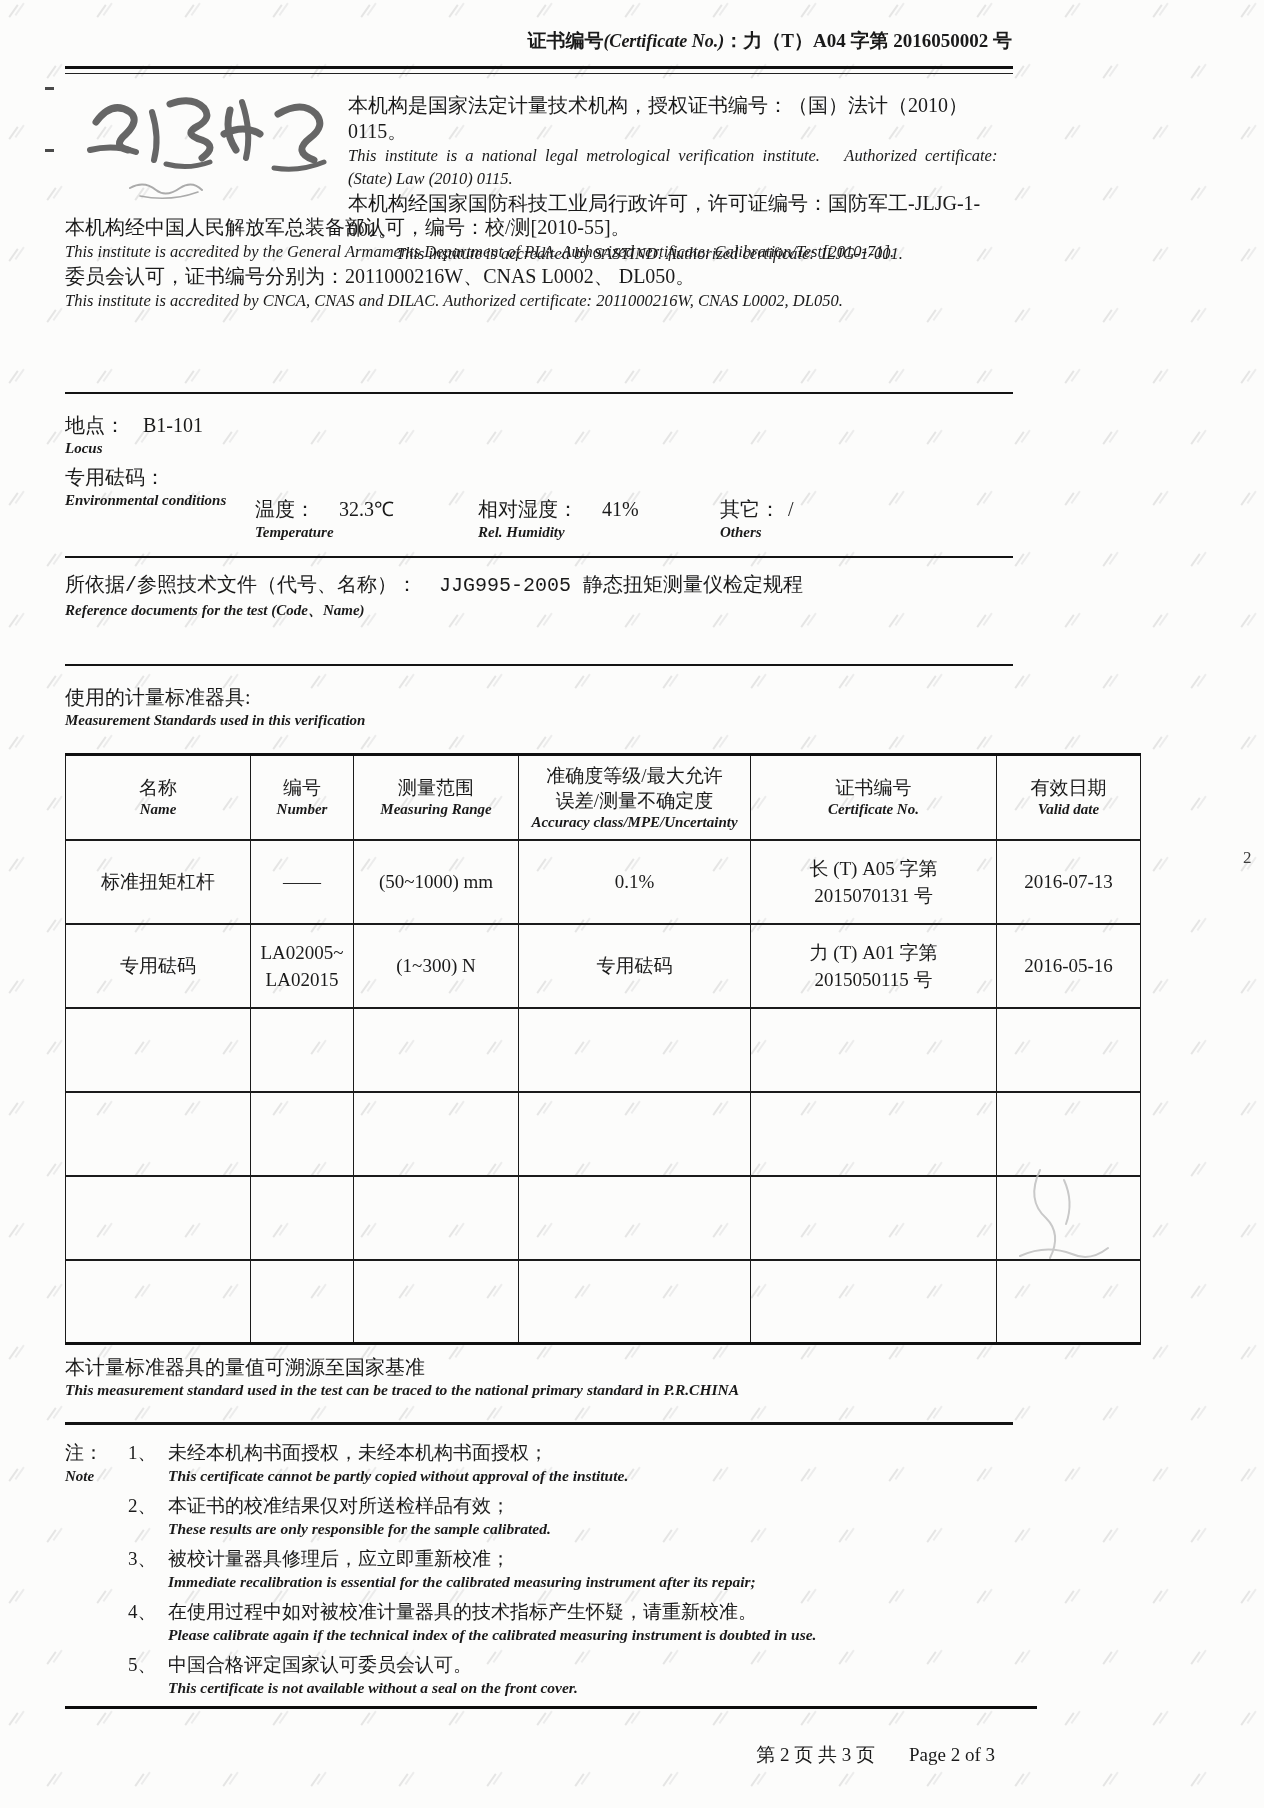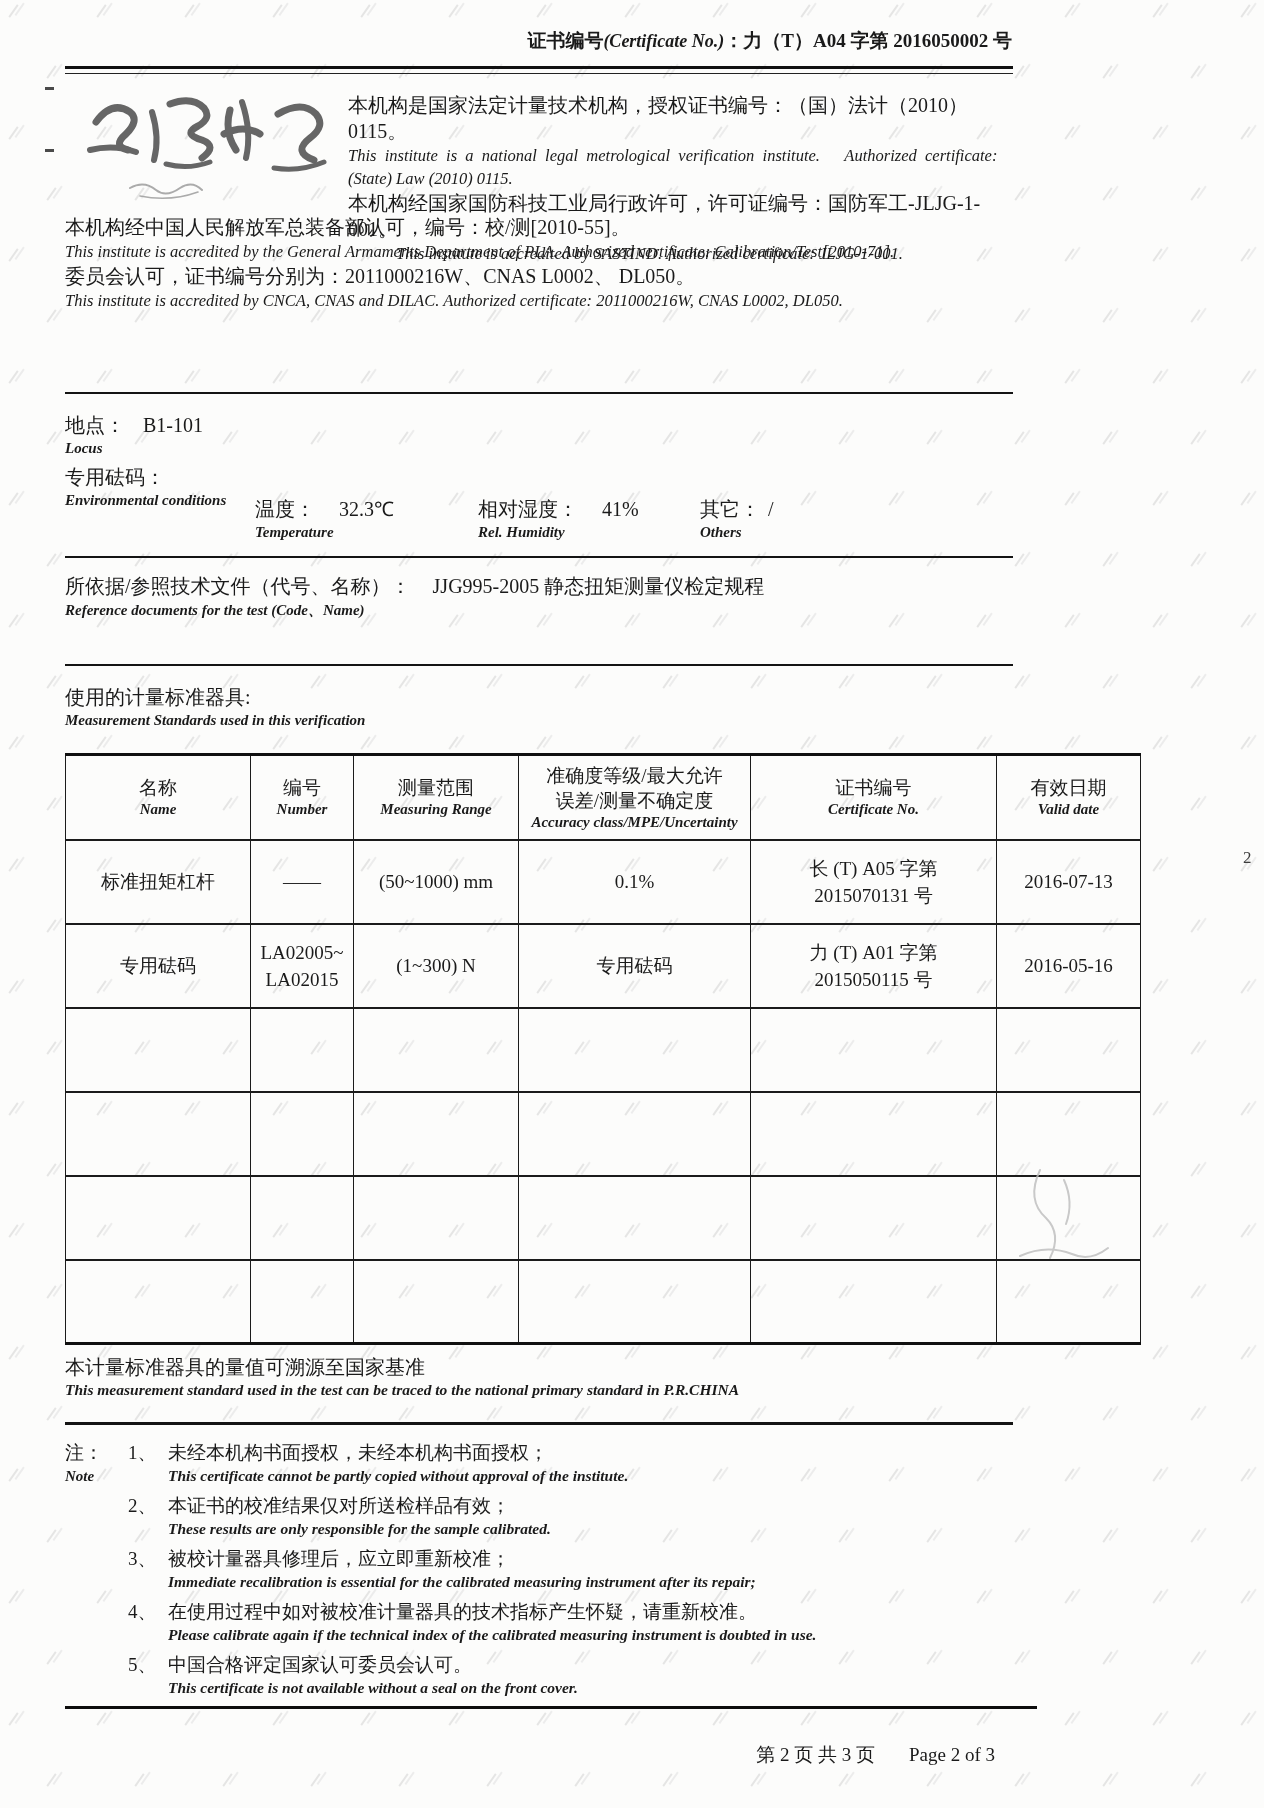--- a/index.html
+++ b/index.html
@@ -561,30 +561,30 @@
 
     <div class="env-values">
       <div class="env-group" style="left:255px;">
         <div class="cn"><span>温度：</span><span class="val">32.3℃</span></div>
         <div class="en-bold">Temperature</div>
       </div>
       <div class="env-group" style="left:478px;">
         <div class="cn"><span>相对湿度：</span><span class="val">41%</span></div>
         <div class="en-bold">Rel. Humidity</div>
       </div>
-      <div class="env-group" style="left:700px;">
+      <div class="env-group" style="left:720px;">
         <div class="cn"><span>其它：</span><span class="val" style="margin-left:8px;">/</span></div>
         <div class="en-bold">Others</div>
       </div>
     </div>
 
     <div class="rule" style="top:556px;"></div>
 
     <div class="ref-block">
-      <div class="cn" style="line-height:28px;">
+      <div class="cn" style="line-height:28px;font-family:Liberation Mono, monospace;">
         <span>所依据/参照技术文件（代号、名称）：</span><span class="val">JJG995-2005 静态扭矩测量仪检定规程</span>
       </div>
       <div class="en-bold">Reference documents for the test (Code、Name)</div>
     </div>
 
     <div class="rule" style="top:664px;"></div>
 
     <div class="std-heading">
       <div class="cn">使用的计量标准器具:</div>
       <div class="en-bold">Measurement Standards used in this verification</div>

